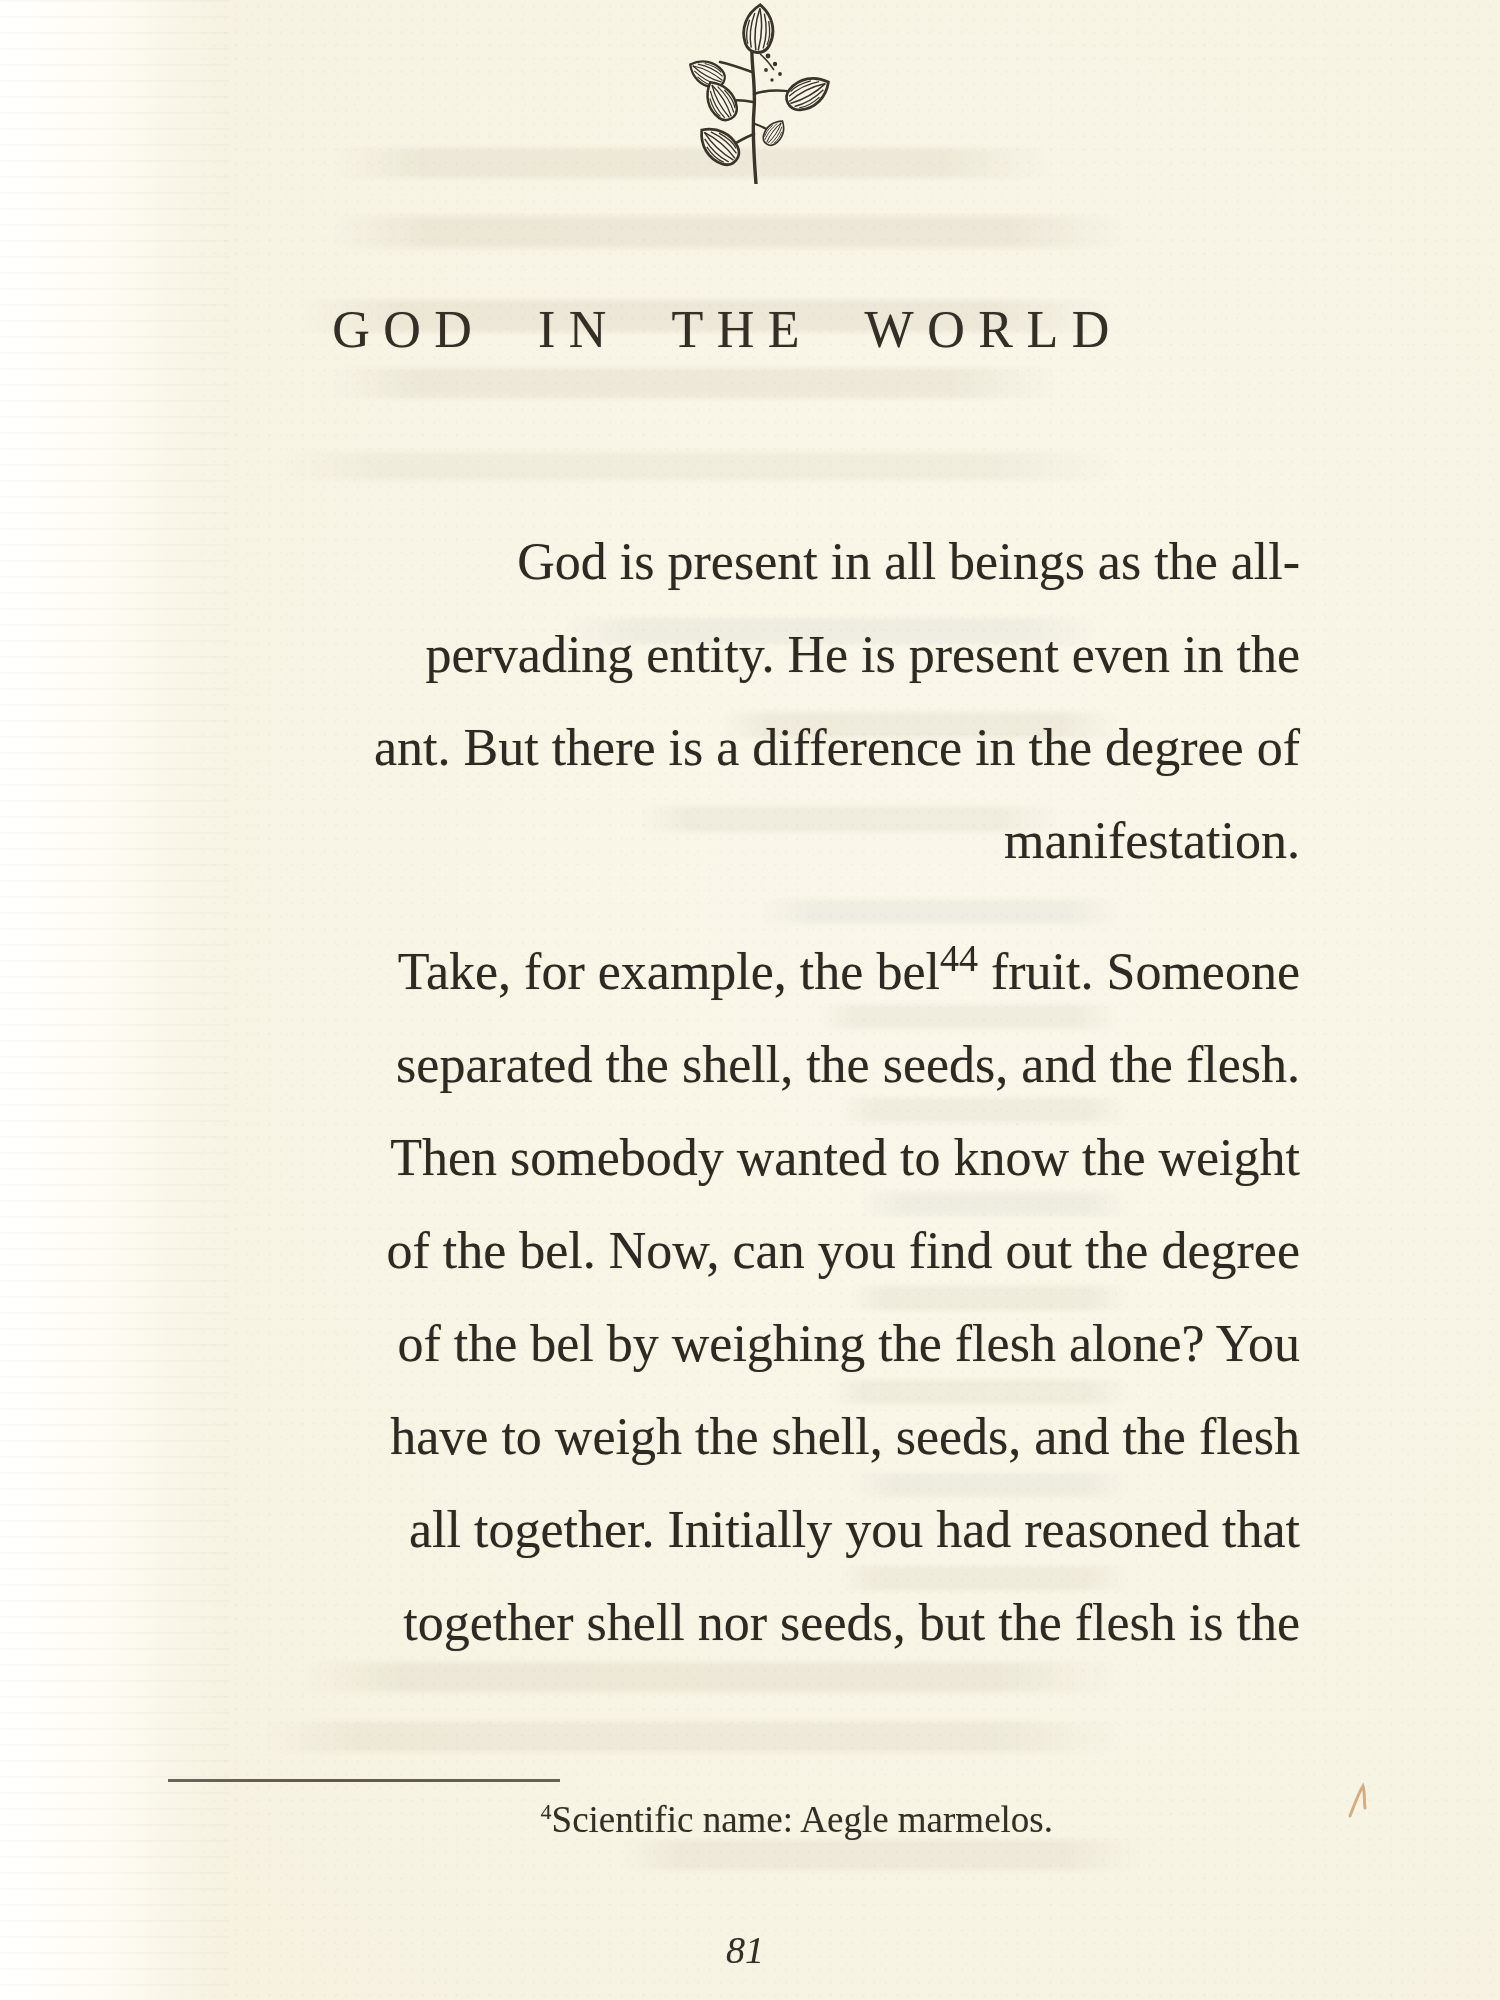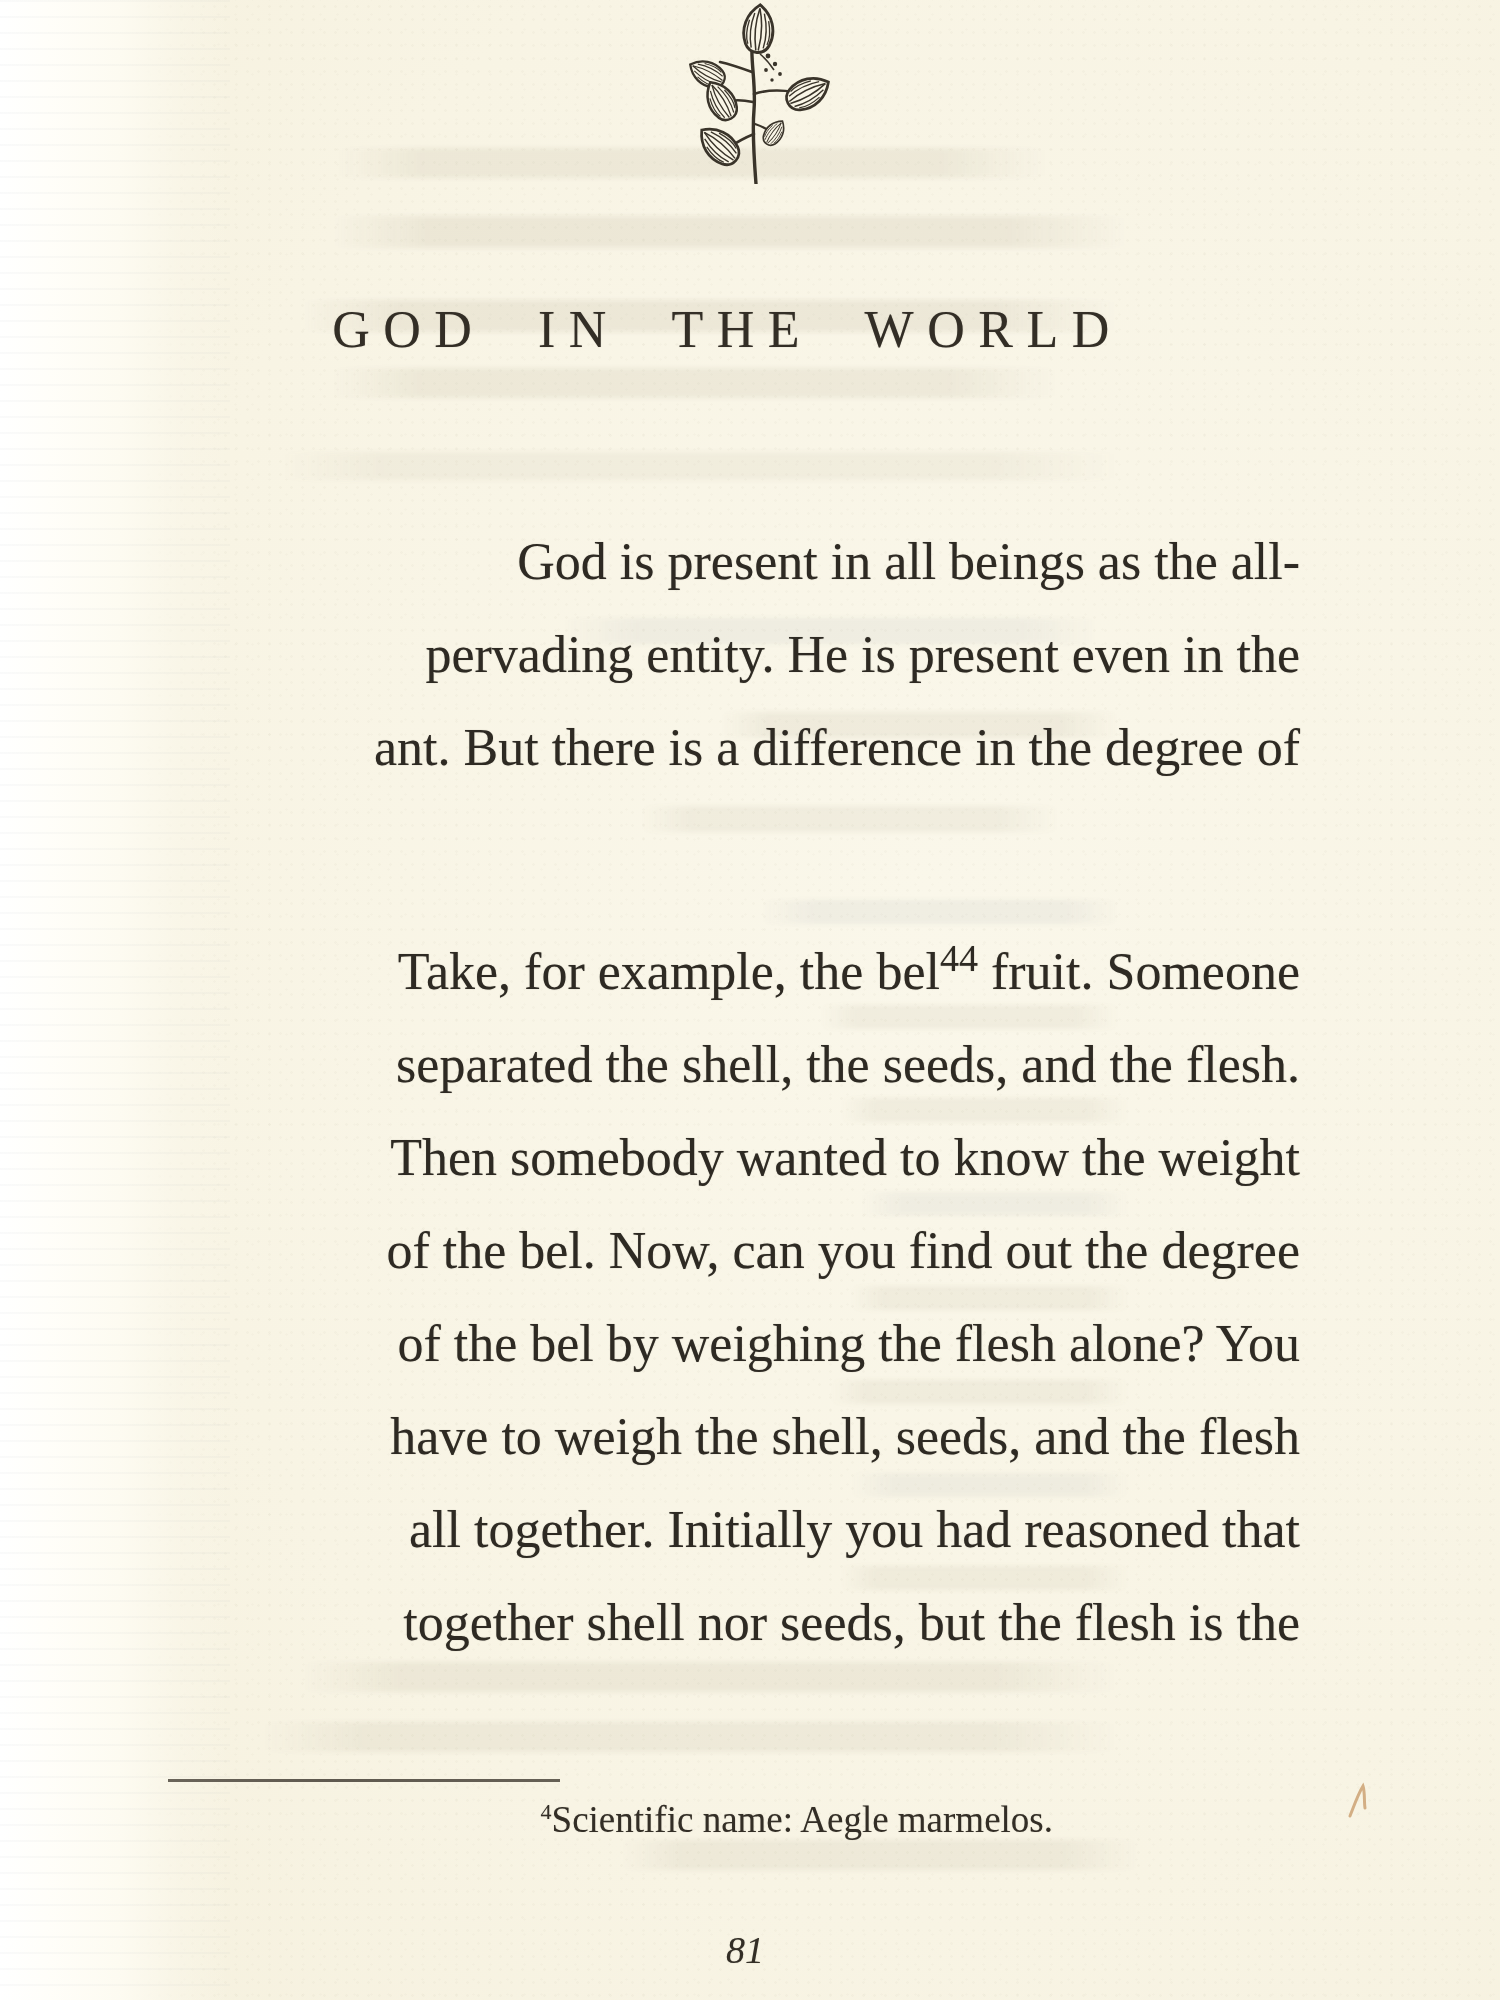--- a/index.html
+++ b/index.html
@@ -109,20 +109,21 @@
     <use href="#pod" transform="translate(56,152) rotate(-48) scale(1.15)"></use>
     <use href="#pod" transform="translate(104,138) rotate(35) scale(0.7)"></use>
   </svg>
 
   <h1 class="title">GOD IN THE WORLD</h1>
 
   <div class="para p1">
     <div class="line">God is present in all beings as the all-</div>
     <div class="line">pervading entity. He is present even in the</div>
     <div class="line">ant. But there is a difference in the degree of</div>
+    <div class="line">manifestation.</div>
   </div>
 
   <div class="para p2">
     <div class="line"><span>Take, for example, the bel</span><sup>44</sup><span> fruit. Someone</span></div>
     <div class="line">separated the shell, the seeds, and the flesh.</div>
     <div class="line">Then somebody wanted to know the weight</div>
     <div class="line">of the bel. Now, can you find out the degree</div>
     <div class="line">of the bel by weighing the flesh alone? You</div>
     <div class="line">have to weigh the shell, seeds, and the flesh</div>
     <div class="line">all together. Initially you had reasoned that</div>

